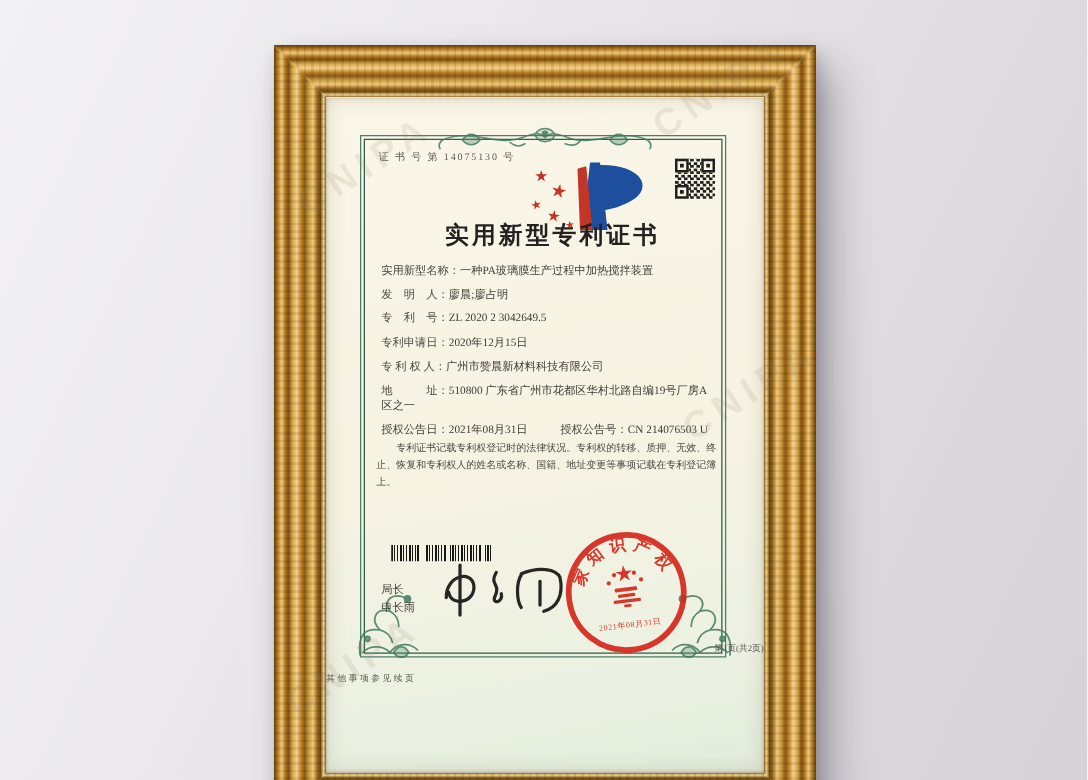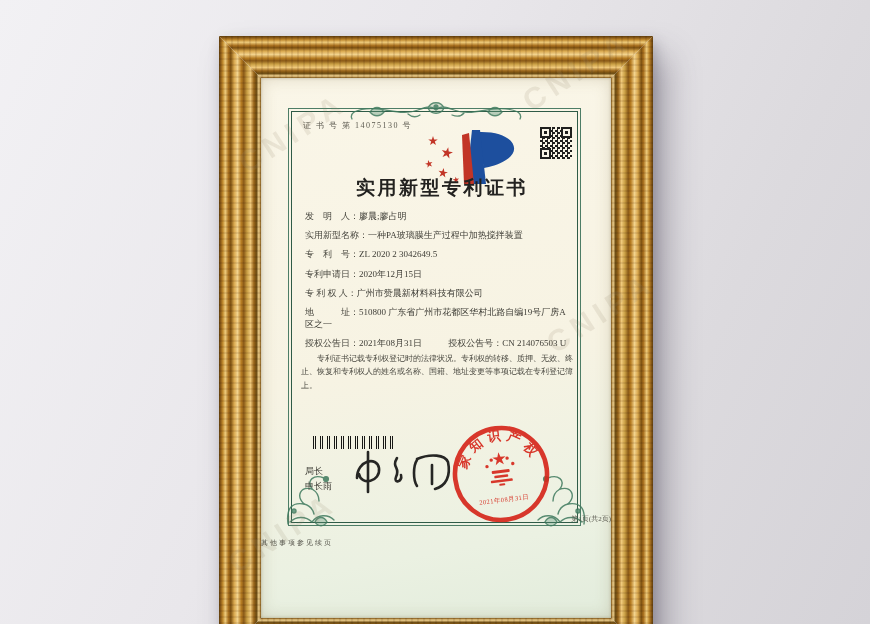--- a/index.html
+++ b/index.html
@@ -144,24 +144,24 @@
       <div class="qr">
         <i class="f1"></i>
         <i class="f2"></i>
         <i class="f3"></i>
       </div>
 
       <div class="title">实用新型专利证书</div>
 
       <div class="fields">
         <div class="row">
+          <span class="lbl">实用新型名称：</span><span class="val">一种PA玻璃膜生产过程中加热搅拌装置</span>
+        </div>
+        <div class="row">
           <span class="lbl">发　明　人：</span><span class="val">廖晨;廖占明</span>
-        </div>
-        <div class="row">
-          <span class="lbl">实用新型名称：</span><span class="val">一种PA玻璃膜生产过程中加热搅拌装置</span>
         </div>
         <div class="row">
           <span class="lbl">专　利　号：</span><span class="val">ZL 2020 2 3042649.5</span>
         </div>
         <div class="row">
           <span class="lbl">专利申请日：</span><span class="val">2020年12月15日</span>
         </div>
         <div class="row">
           <span class="lbl">专 利 权 人：</span><span class="val">广州市赞晨新材料科技有限公司</span>
         </div>

